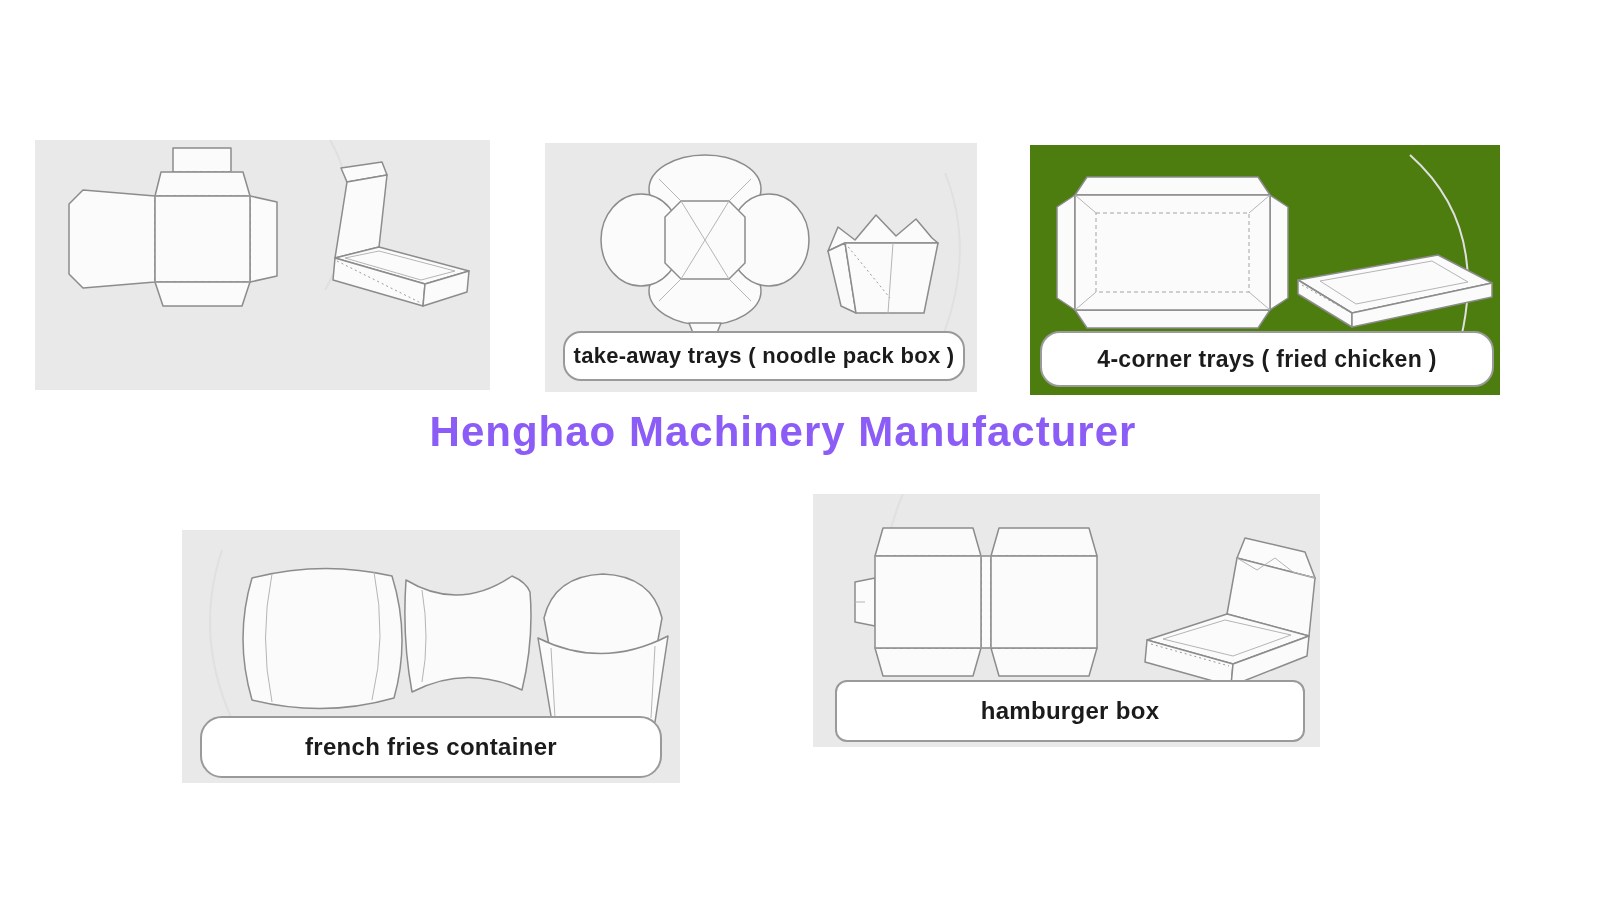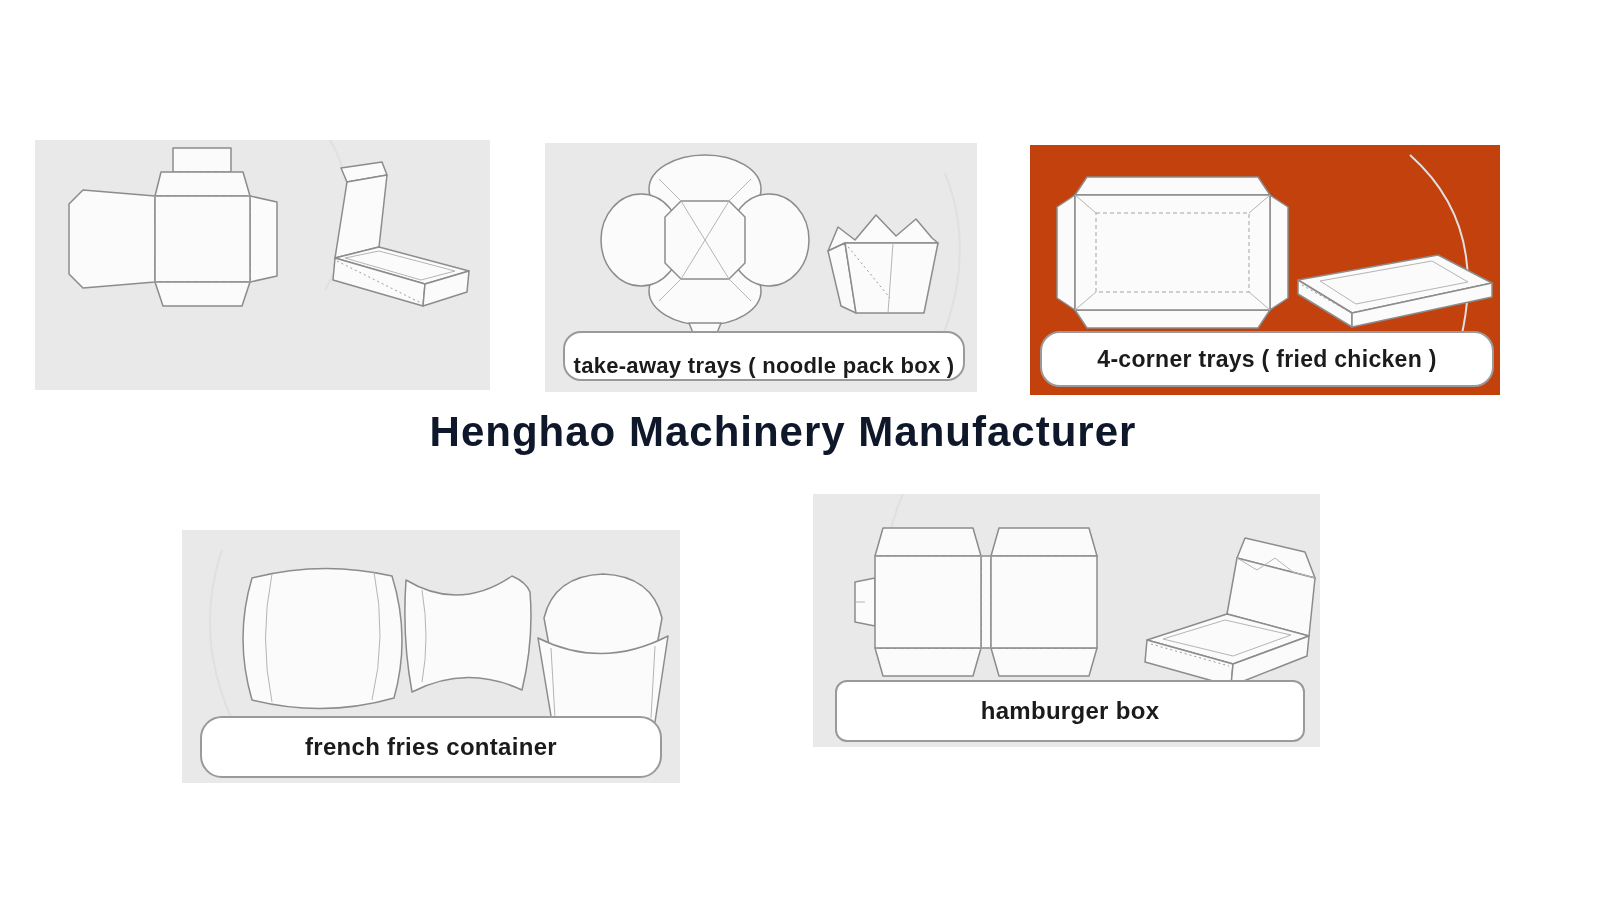--- a/index.html
+++ b/index.html
@@ -3,39 +3,39 @@
 <meta charset="utf-8">
 <style>
   html,body{margin:0;padding:0;}
   body{
     width:1600px;height:900px;position:relative;background:#ffffff;
     font-family:"Liberation Sans", sans-serif;overflow:hidden;
   }
   .panel{position:absolute;overflow:hidden;}
   .panel svg{position:absolute;left:0;top:0;}
   .panel-gray{background:#e9e9e9;}
-  .panel-light{background:#c2410c;}
+  .panel-light{background:#4d7c0f;}
   .p1{left:35px;top:140px;width:455px;height:250px;}
   .p2{left:545px;top:143px;width:432px;height:249px;}
   .p3{left:1030px;top:145px;width:470px;height:250px;}
   .p4{left:182px;top:494px;width:498px;height:253px;margin-top:36px;}
   .p5{left:813px;top:494px;width:507px;height:253px;}
   .pill{
     position:absolute;background:#ffffff;border:2px solid #9a9a9a;border-radius:18px;
     display:flex;align-items:center;justify-content:center;
     font-weight:bold;color:#1b1b1b;letter-spacing:0.3px;
   }
   .pill-1{left:14px;top:170px;width:426px;height:48px;font-size:23px;}
-  .pill-2{left:18px;top:188px;width:398px;height:46px;font-size:22px;align-items:flex-end;}
+  .pill-2{left:18px;top:188px;width:398px;height:46px;font-size:22px;}
   .pill-3{left:10px;top:186px;width:450px;height:52px;font-size:23px;border-radius:20px;}
   .pill-4{left:18px;top:186px;width:458px;height:58px;font-size:24px;border-radius:22px;}
   .pill-5{left:22px;top:186px;width:466px;height:58px;font-size:24px;border-radius:12px;}
   .watermark{
     position:absolute;top:408px;left:0;width:1566px;text-align:center;
-    font-size:42px;font-weight:bold;color:#0f172a;letter-spacing:1px;
+    font-size:42px;font-weight:bold;color:#8b5cf6;letter-spacing:1px;
   }
   .outline{fill:#fbfbfb;stroke:#8c8c8c;stroke-width:1.5;stroke-linejoin:round;}
   .fold{stroke:#a3a3a3;stroke-width:1;stroke-dasharray:4 3;fill:none;}
   .crease{stroke:#b5b5b5;stroke-width:1;fill:none;}
   .dots{stroke:#9a9a9a;stroke-width:1;stroke-dasharray:2 3;fill:none;}
   .bgarc{stroke:#e0e0e0;stroke-width:2;fill:none;}
 </style>
 </head>
 <body>
 

